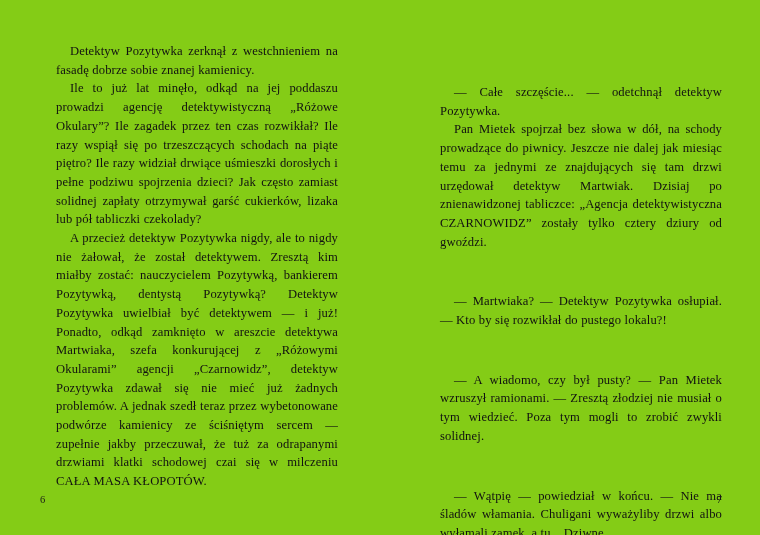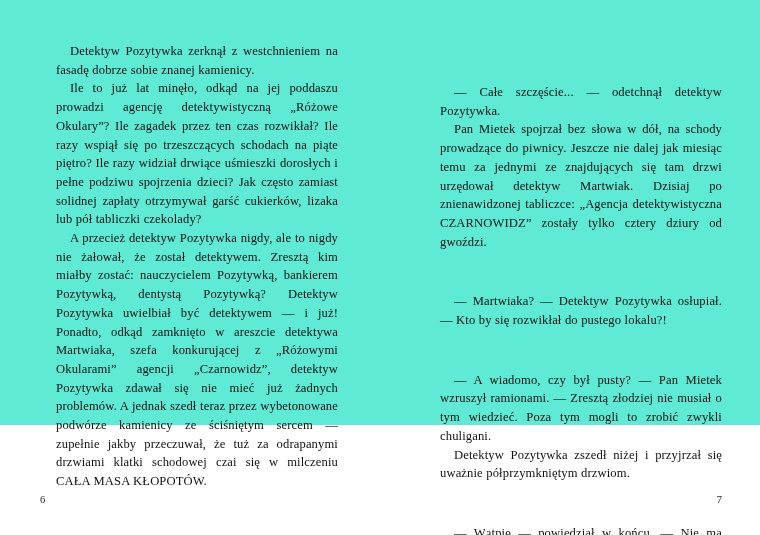--- a/index.html
+++ b/index.html
@@ -10,22 +10,22 @@
     width: 760px;
     height: 535px;
     background: #ffffff;
     font-family: "Liberation Serif", "DejaVu Serif", serif;
     color: #111111;
     overflow: hidden;
   }
   .spread {
     position: relative;
     width: 760px;
-    height: 425px;
-    background: #5eead4;
+    height: 535px;
+    background: #84cc16;
     display: flex;
     box-sizing: border-box;
   }
   .page {
     position: relative;
     width: 380px;
     height: 535px;
     box-sizing: border-box;
   }
   .page-left {
@@ -82,20 +82,19 @@
 
     </div>
     <div class="page-number">6</div>
   </div>
 
   <div class="page page-right">
     <div class="text-col">
       <p class="para dialogue">— Całe szczęście... — odetchnął detektyw Pozytywka.</p>
       <p class="para">Pan Mietek spojrzał bez słowa w dół, na schody prowadzące do piwnicy. Jeszcze nie dalej jak miesiąc temu za jednymi ze znajdujących się tam drzwi urzędował detektyw Martwiak. Dzisiaj po znienawidzonej tabliczce: „Agencja detektywistyczna CZARNOWIDZ” zostały tylko cztery dziury od gwoździ.</p>
       <p class="para dialogue">— Martwiaka? — Detektyw Pozytywka osłupiał. — Kto by się rozwikłał do pustego lokalu?!</p>
-      <p class="para dialogue">— A wiadomo, czy był pusty? — Pan Mietek wzruszył ramionami. — Zresztą złodziej nie musiał o tym wiedzieć. Poza tym mogli to zrobić zwykli chuligani.</p>
-      <p class="para">Detektyw Pozytywka zszedł niżej i przyjrzał się uważnie półprzymkniętym drzwiom.</p>
+      <p class="para dialogue">— A wiadomo, czy był pusty? — Pan Mietek wzruszył ramionami. — Zresztą złodziej nie musiał o tym wiedzieć. Poza tym mogli to zrobić zwykli solidnej.</p>
       <p class="para dialogue">— Wątpię — powiedział w końcu. — Nie ma śladów włamania. Chuligani wyważyliby drzwi albo wyłamali zamek, a tu... Dziwne.</p>
     </div>
     <div class="page-number">7</div>
   </div>
 
 </div>
 
 </body></html>

